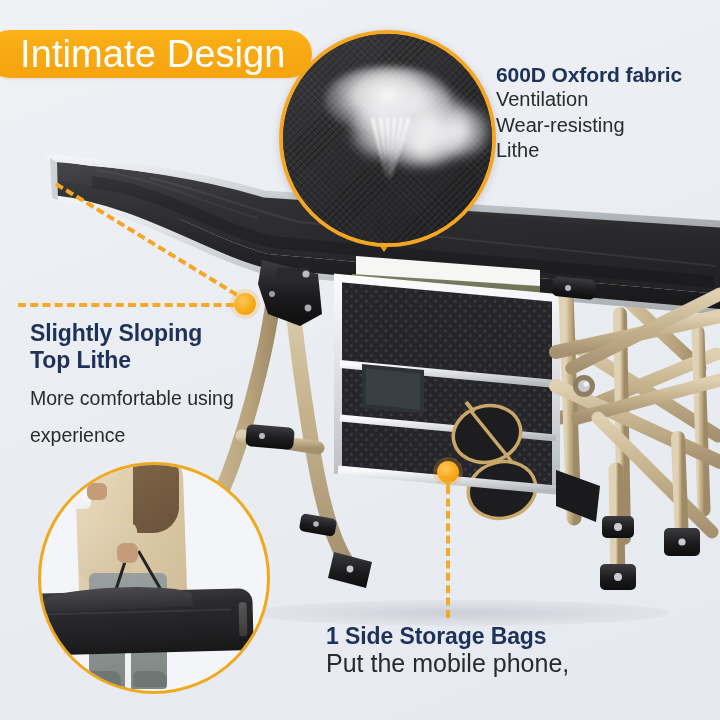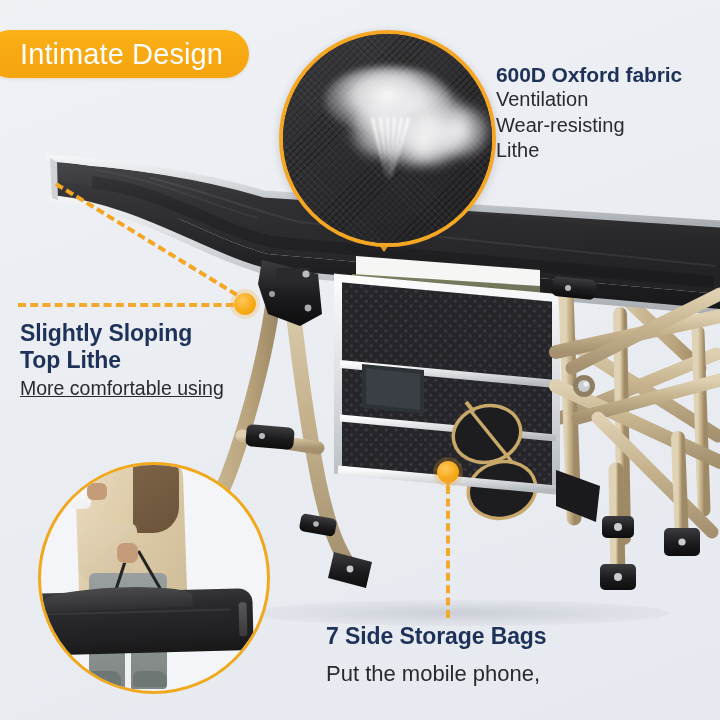--- a/index.html
+++ b/index.html
@@ -16,39 +16,39 @@
   .banner{
     position:absolute;left:-14px;top:30px;height:48px;
     padding:0 26px 0 34px;
     display:flex;align-items:center;
     background:linear-gradient(180deg,#fbb117 0%,#f7a812 55%,#f6a40f 100%);
     border-radius:26px;
     box-shadow:0 1px 3px rgba(180,120,0,.18);
     z-index:40;
   }
   .banner-text{
-    color:#ffffff;font-size:29px;line-height:30px;letter-spacing:.1px;
+    color:#ffffff;font-size:38px;line-height:30px;letter-spacing:.1px;
     white-space:nowrap;
   }
 
   
   .head{color:#1d3159;font-weight:bold;letter-spacing:-.1px;}
   .body{color:#2a2a2c;}
 
   .cal-tr{position:absolute;left:496px;top:62px;width:226px;z-index:36;}
   .cal-tr .head{font-size:21px;line-height:25px;}
   .cal-tr .body{font-size:20px;line-height:25.5px;}
 
-  .cal-left{position:absolute;left:20px;top:320px;width:280px;z-index:36;}
+  .cal-left{position:absolute;left:30px;top:320px;width:280px;z-index:36;}
   .cal-left .head{font-size:23px;line-height:27px;}
-  .cal-left .body{font-size:19.5px;line-height:25px;margin-top:2px;text-decoration:underline;}
+  .cal-left .body{font-size:19.5px;line-height:25px;margin-top:12px;}
 
   .cal-bot{position:absolute;left:326px;top:622px;width:390px;z-index:36;}
   .cal-bot .head{font-size:23px;line-height:28px;}
-  .cal-bot .body{font-size:22px;line-height:24px;margin-top:12px;}
+  .cal-bot .body{font-size:25px;line-height:24px;margin-top:1px;}
 
   
   .dash-h{
     position:absolute;height:0;border-top:4px dashed #f5a623;opacity:.95;z-index:30;
   }
   .dash-v{
     position:absolute;width:0;border-left:4px dashed #f5a623;opacity:.95;z-index:30;
   }
   .dash-slope{
     position:absolute;height:0;border-top:4px dashed #f5a623;
@@ -385,20 +385,21 @@
     <div class="head">600D Oxford fabric</div>
     <div class="body">Ventilation</div>
     <div class="body">Wear-resisting</div>
     <div class="body">Lithe</div>
   </div>
 
   <div class="cal-left">
     <div class="head">Slightly Sloping</div>
     <div class="head">Top Lithe</div>
     <div class="body">More comfortable using</div>
+    <div class="body">experience</div>
   </div>
 
   <div class="cal-bot">
-    <div class="head">7 Side Storage Bags</div>
+    <div class="head">1 Side Storage Bags</div>
     <div class="body">Put the mobile phone,</div>
   </div>
 
 </div>
 
 </body></html>

